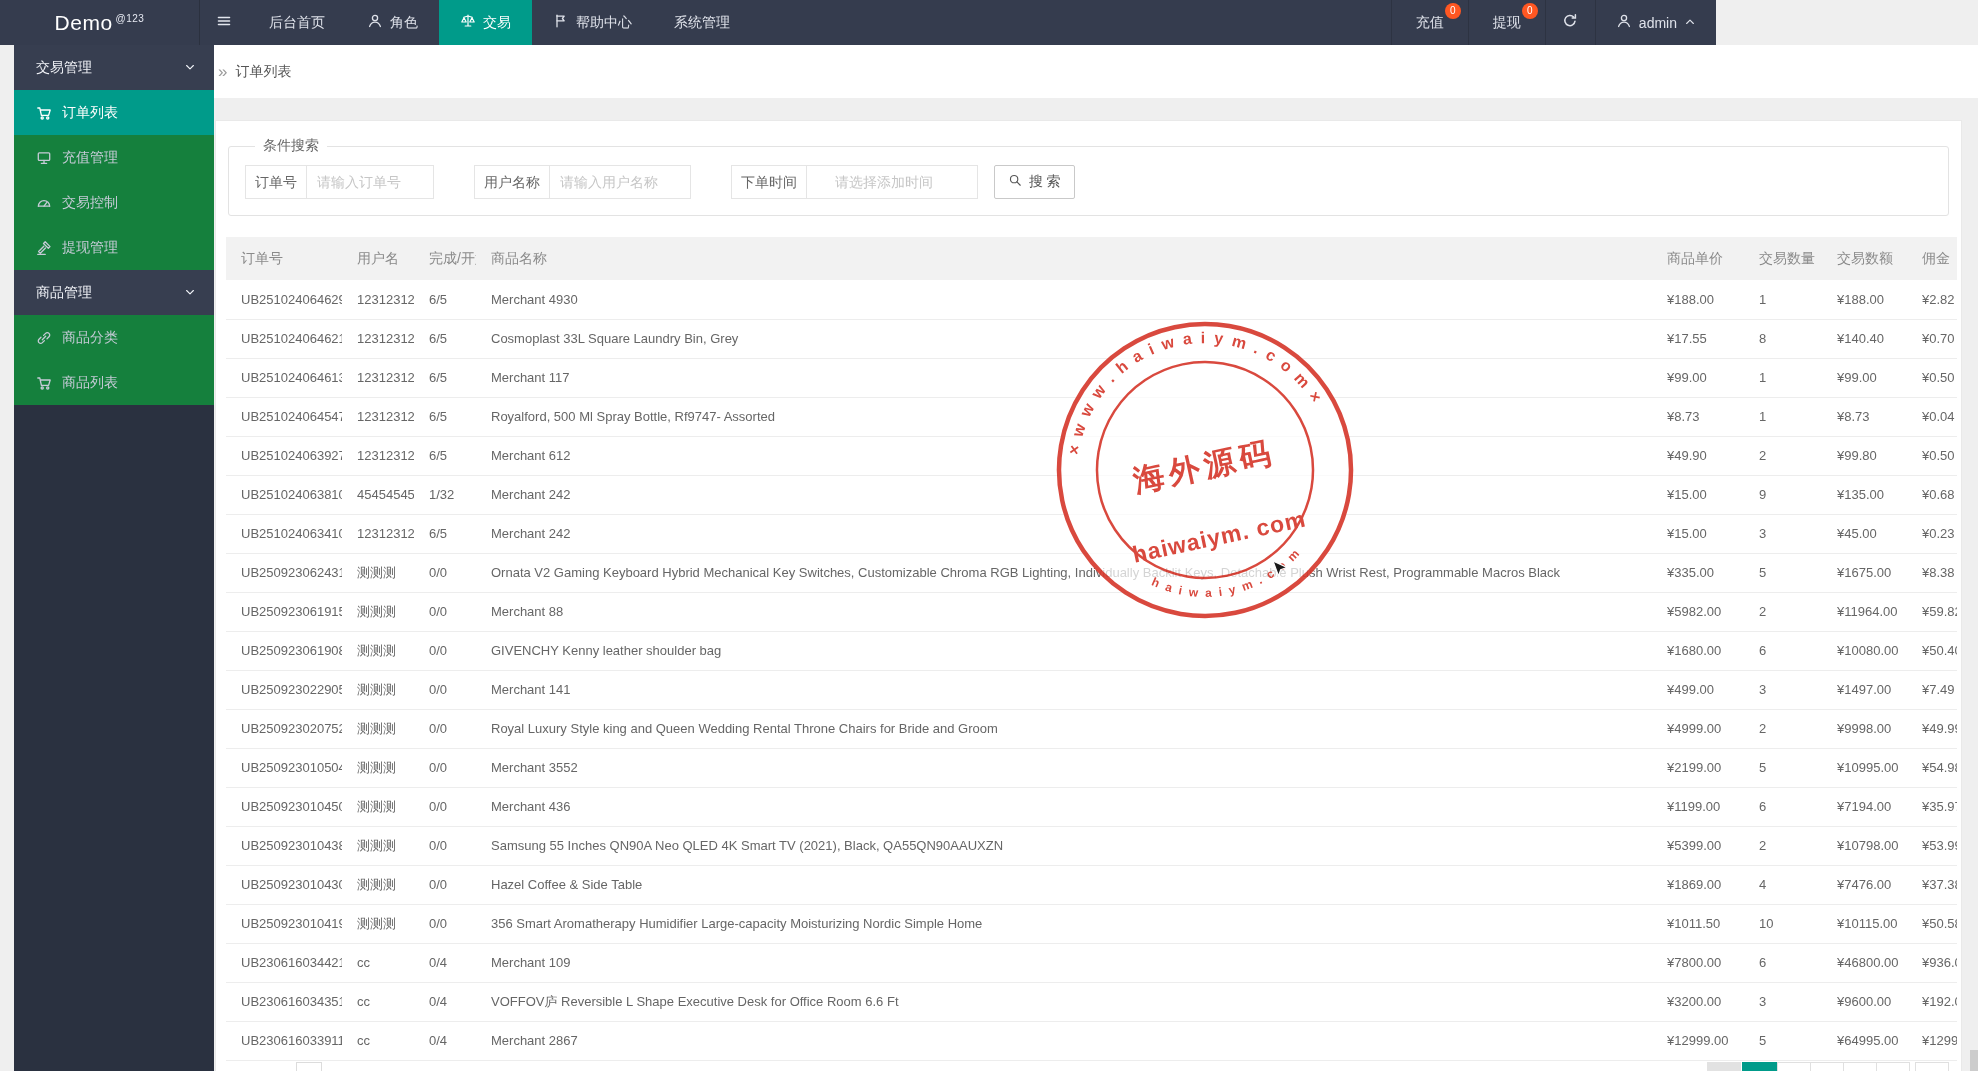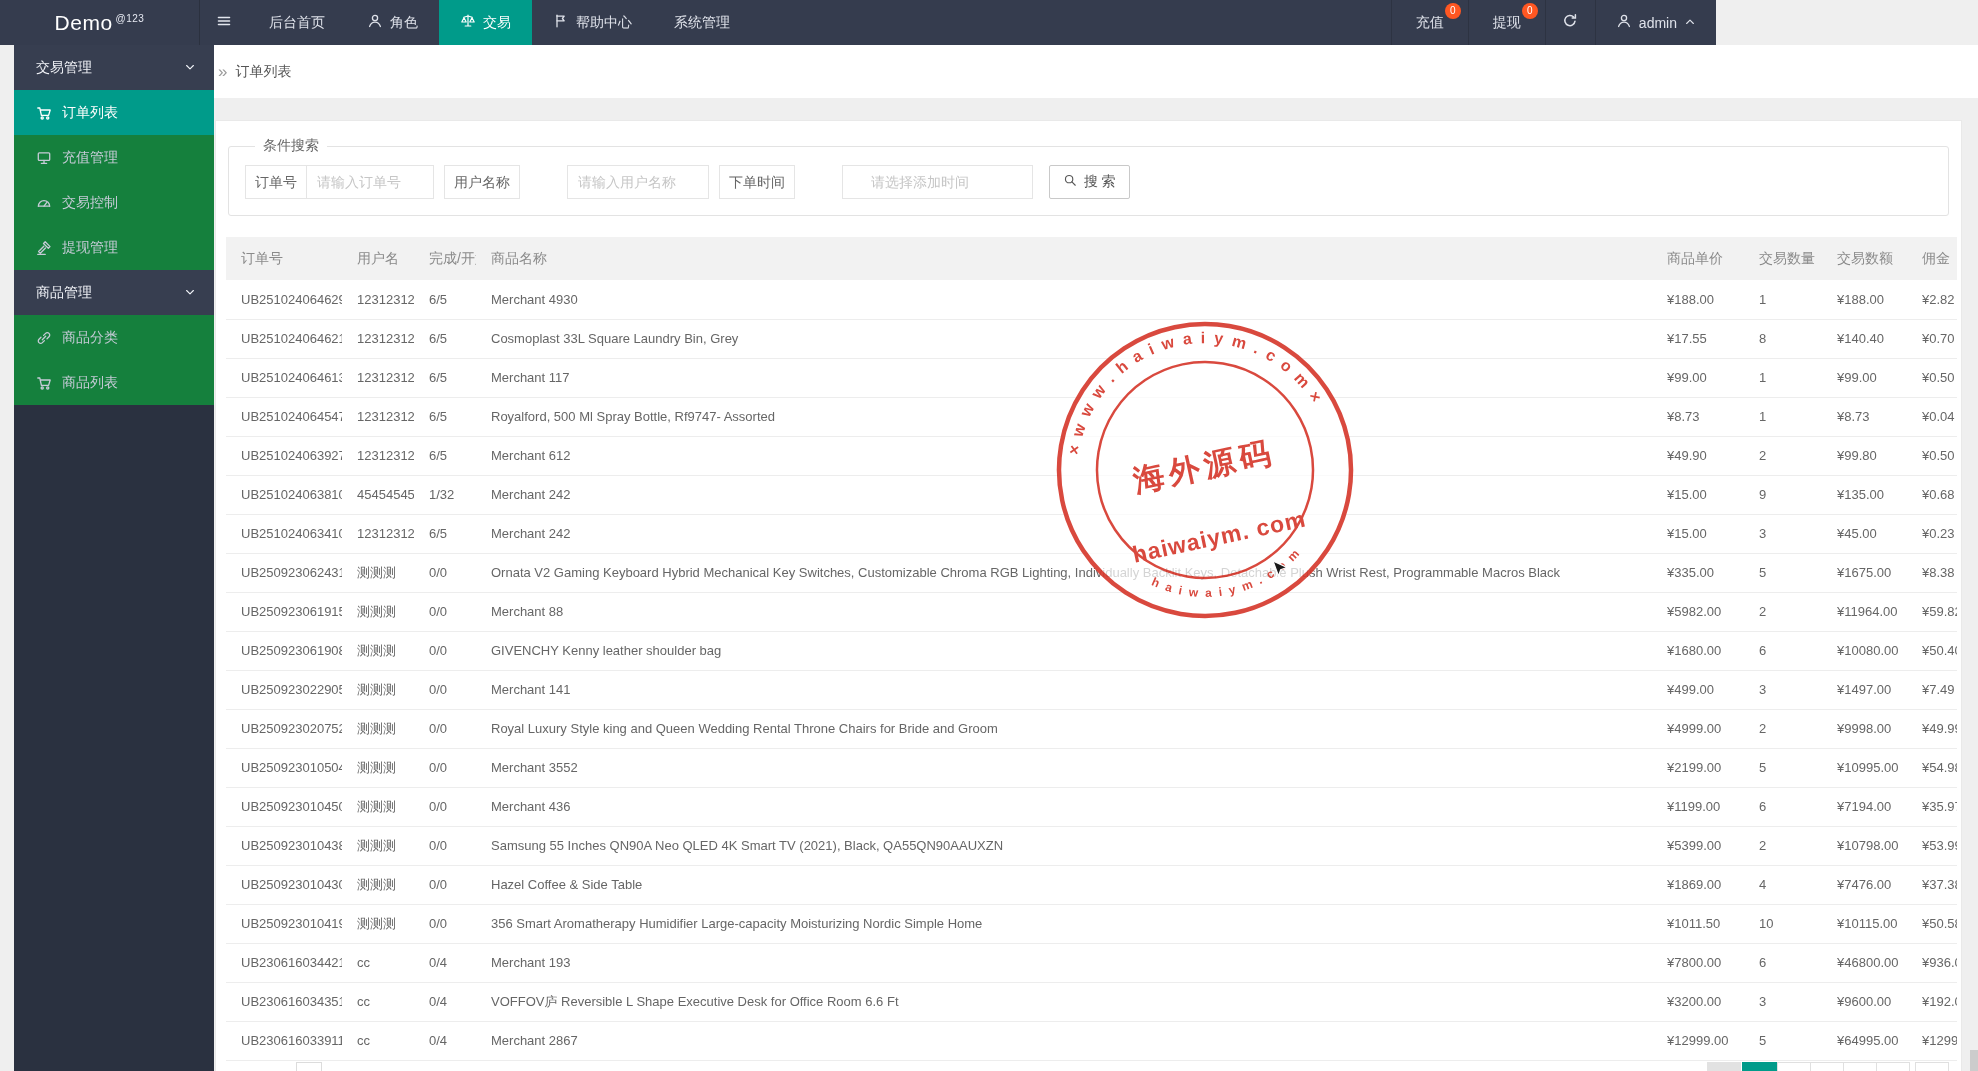--- a/index.html
+++ b/index.html
@@ -45,27 +45,27 @@
   .breadcrumb .arrow { color:#9a9a9a; font-size:17px; }
 
   .card { position:absolute; left:15px; top:75px; width:1747px; height:1010px;
     background:#fff; border:1px solid #e9e9e9; }
 
   fieldset.search { margin:16px 12px 0 12px; border:1px solid #e3e3e3; border-radius:3px;
     padding:10px 14px 16px 16px; }
   fieldset.search legend { margin-left:10px; padding:0 8px; font-size:14px; color:#666; }
   .search-row { display:flex; align-items:center; }
   .sgroup { display:flex; }
-  .sgroup + .sgroup { margin-left:10px;gap:48px; }
+  .sgroup + .sgroup { margin-left:40px; }
   .slabel { height:34px; line-height:32px; border:1px solid #e5e5e5; background:#fff;
     padding:0 9px; font-size:14px; color:#666; white-space:nowrap; }
   .sinput { height:34px; border:1px solid #e5e5e5; margin-left:-1px; padding:0 10px;
     font-size:14px; color:#666; outline:none; }
   .sinput::placeholder { color:#c6c6c6; }
-  .w1 { width:128px; } .w2 { width:142px; } .w3 { width:191px;padding-left:28px; }
+  .w1 { width:128px; } .w2 { width:142px; } .w3 { width:172px;padding-left:28px; }
   .search-btn { height:34px; margin-left:16px; border:1px solid #c9c9c9; background:#fff;
     border-radius:2px; padding:0 13px; display:flex; align-items:center; gap:7px;
     font-size:14px; color:#555; cursor:pointer; font-family:Liberation Serif, serif; }
 
   table.orders { width:1731px; margin:21px 0 0 10px; border-collapse:collapse;
     table-layout:fixed; }
   table.orders th { background:#f2f2f2; height:43px; text-align:left; font-weight:normal;
     color:#8a8a8a; font-size:14px; padding-left:15px; white-space:nowrap; overflow:hidden; }
   table.orders td { height:39px; border-bottom:1px solid #ededed; color:#666; font-size:13px;
     padding-left:15px; white-space:nowrap; overflow:hidden; }
@@ -480,21 +480,21 @@
             <td>356 Smart Aromatherapy Humidifier Large-capacity Moisturizing Nordic Simple Home</td>
             <td>¥1011.50</td>
             <td>10</td>
             <td>¥10115.00</td>
             <td>¥50.58</td>
           </tr>
           <tr>
             <td>UB2306160344215213</td>
             <td>cc</td>
             <td>0/4</td>
-            <td>Merchant 193</td>
+            <td>Merchant 109</td>
             <td>¥7800.00</td>
             <td>6</td>
             <td>¥46800.00</td>
             <td>¥936.00</td>
           </tr>
           <tr>
             <td>UB2306160343516327</td>
             <td>cc</td>
             <td>0/4</td>
             <td>VOFFOV庐 Reversible L Shape Executive Desk for Office Room 6.6 Ft</td>

